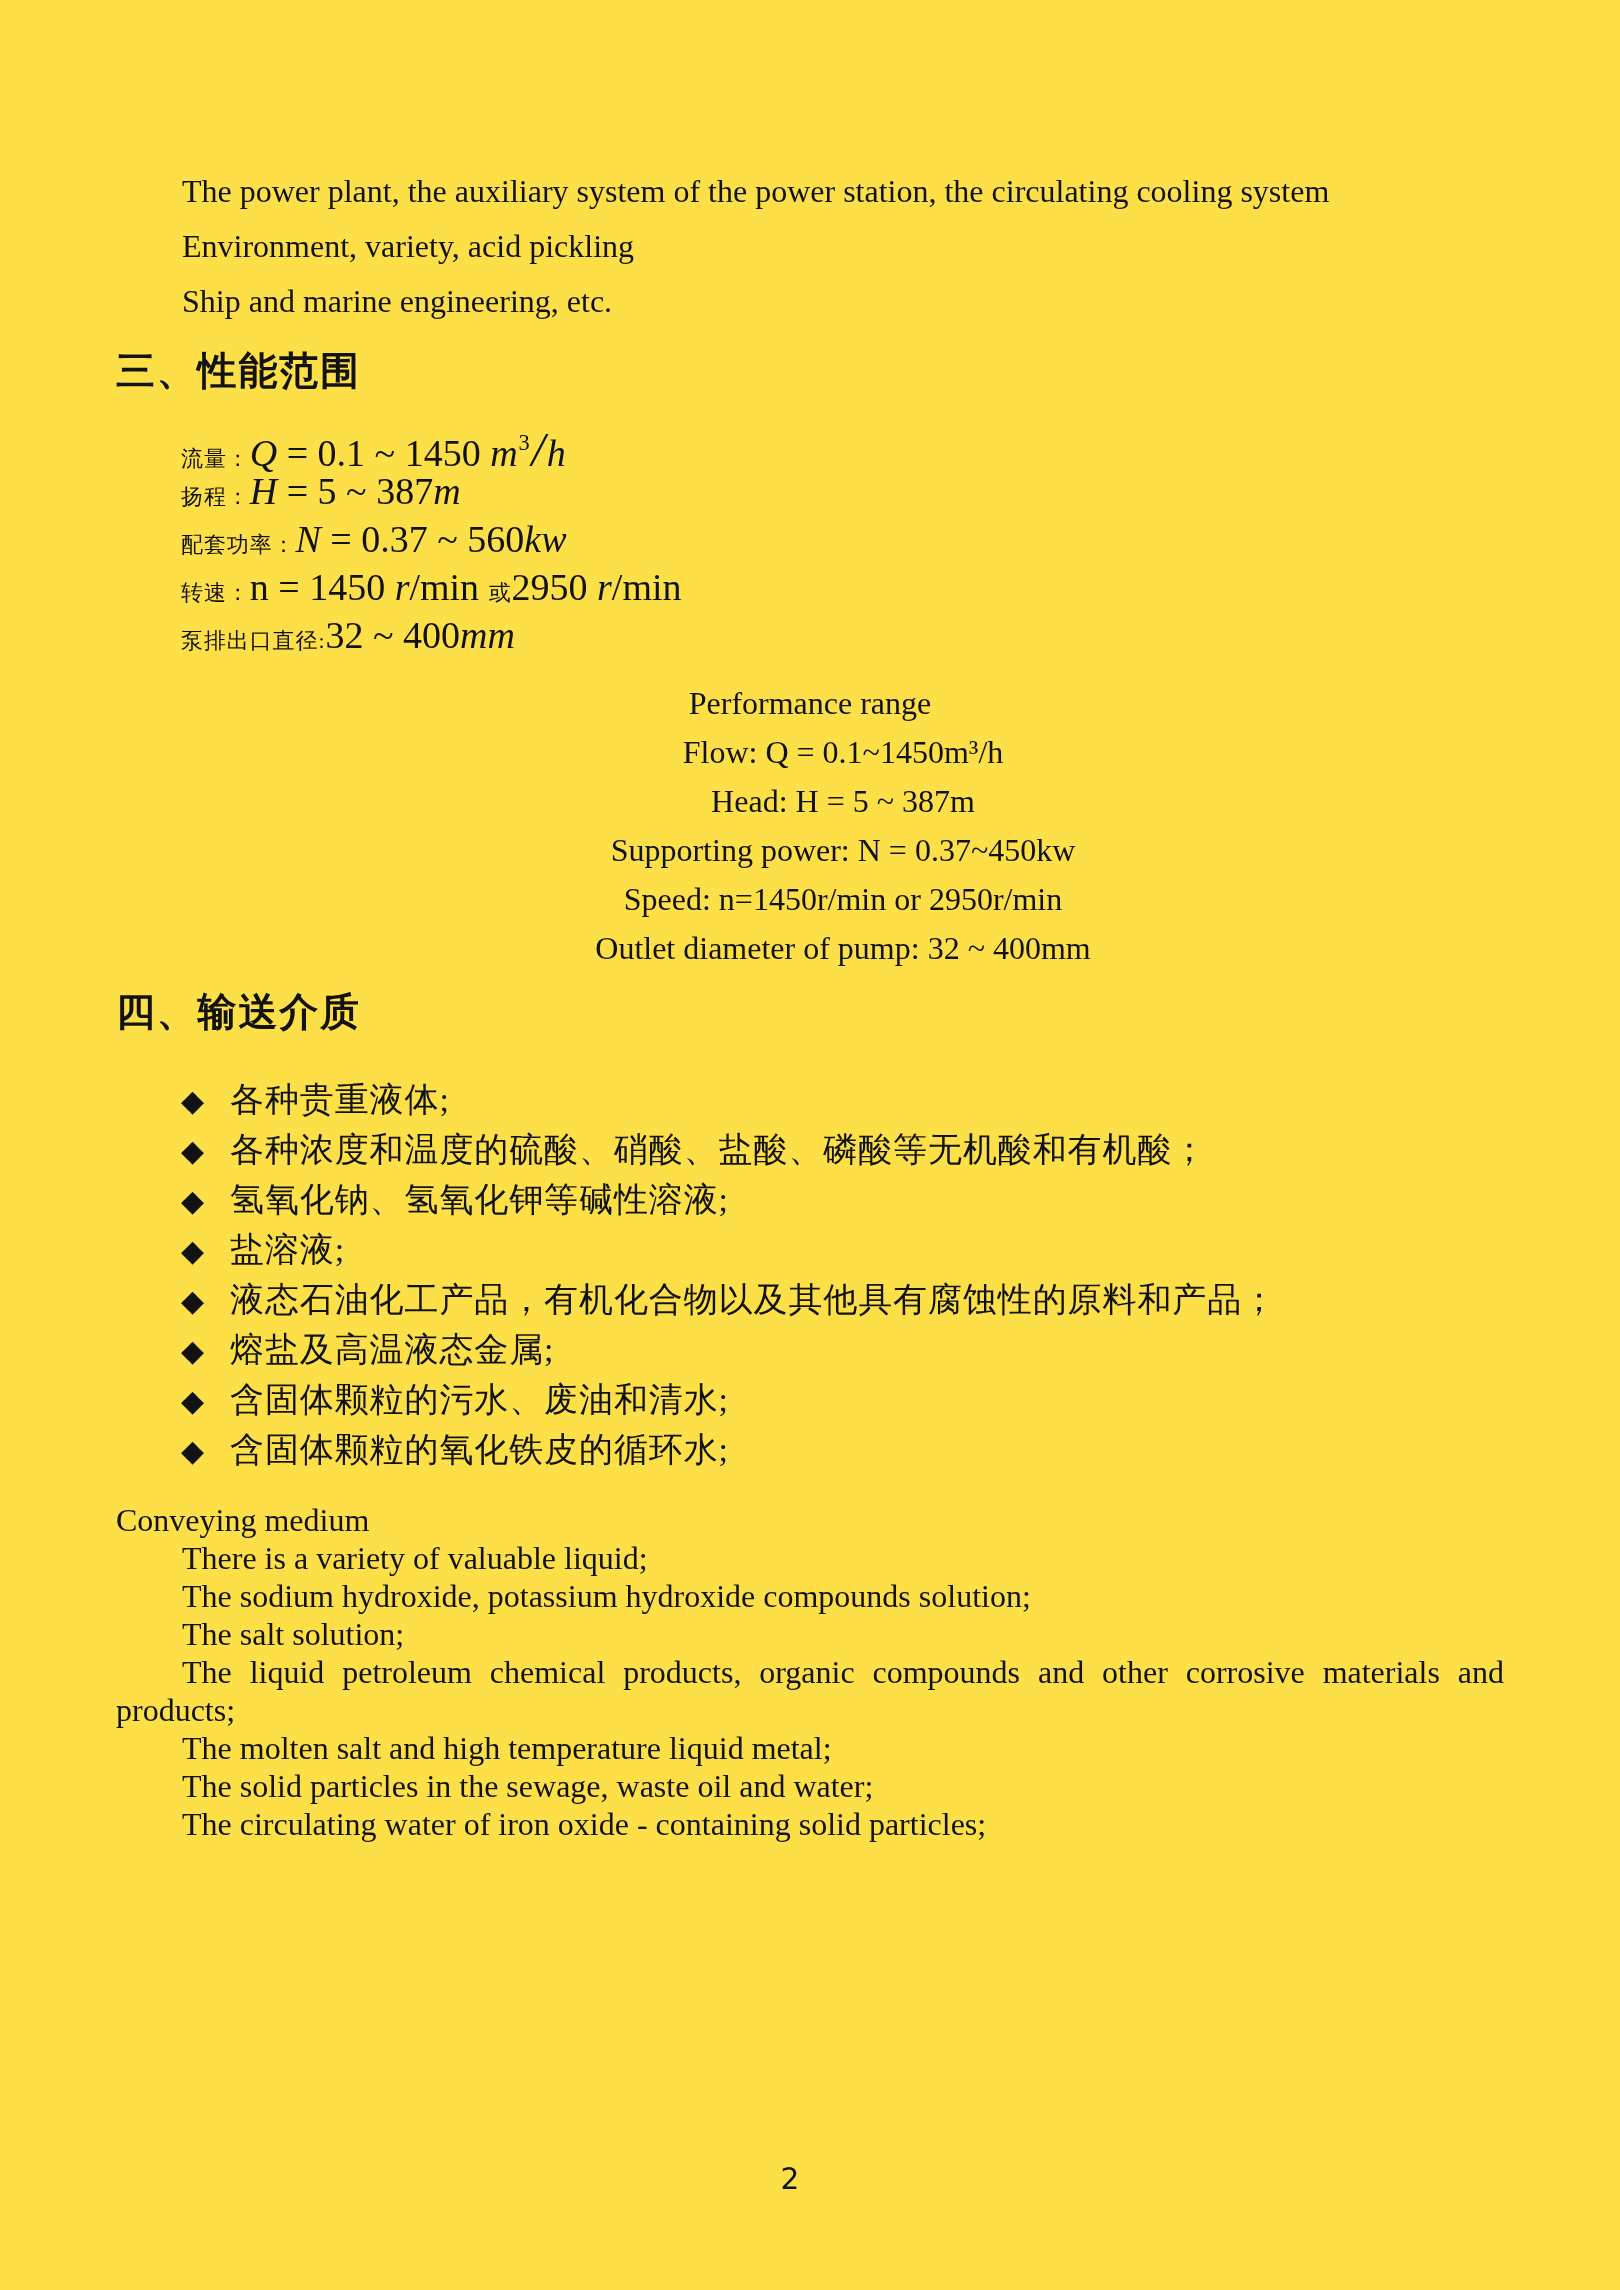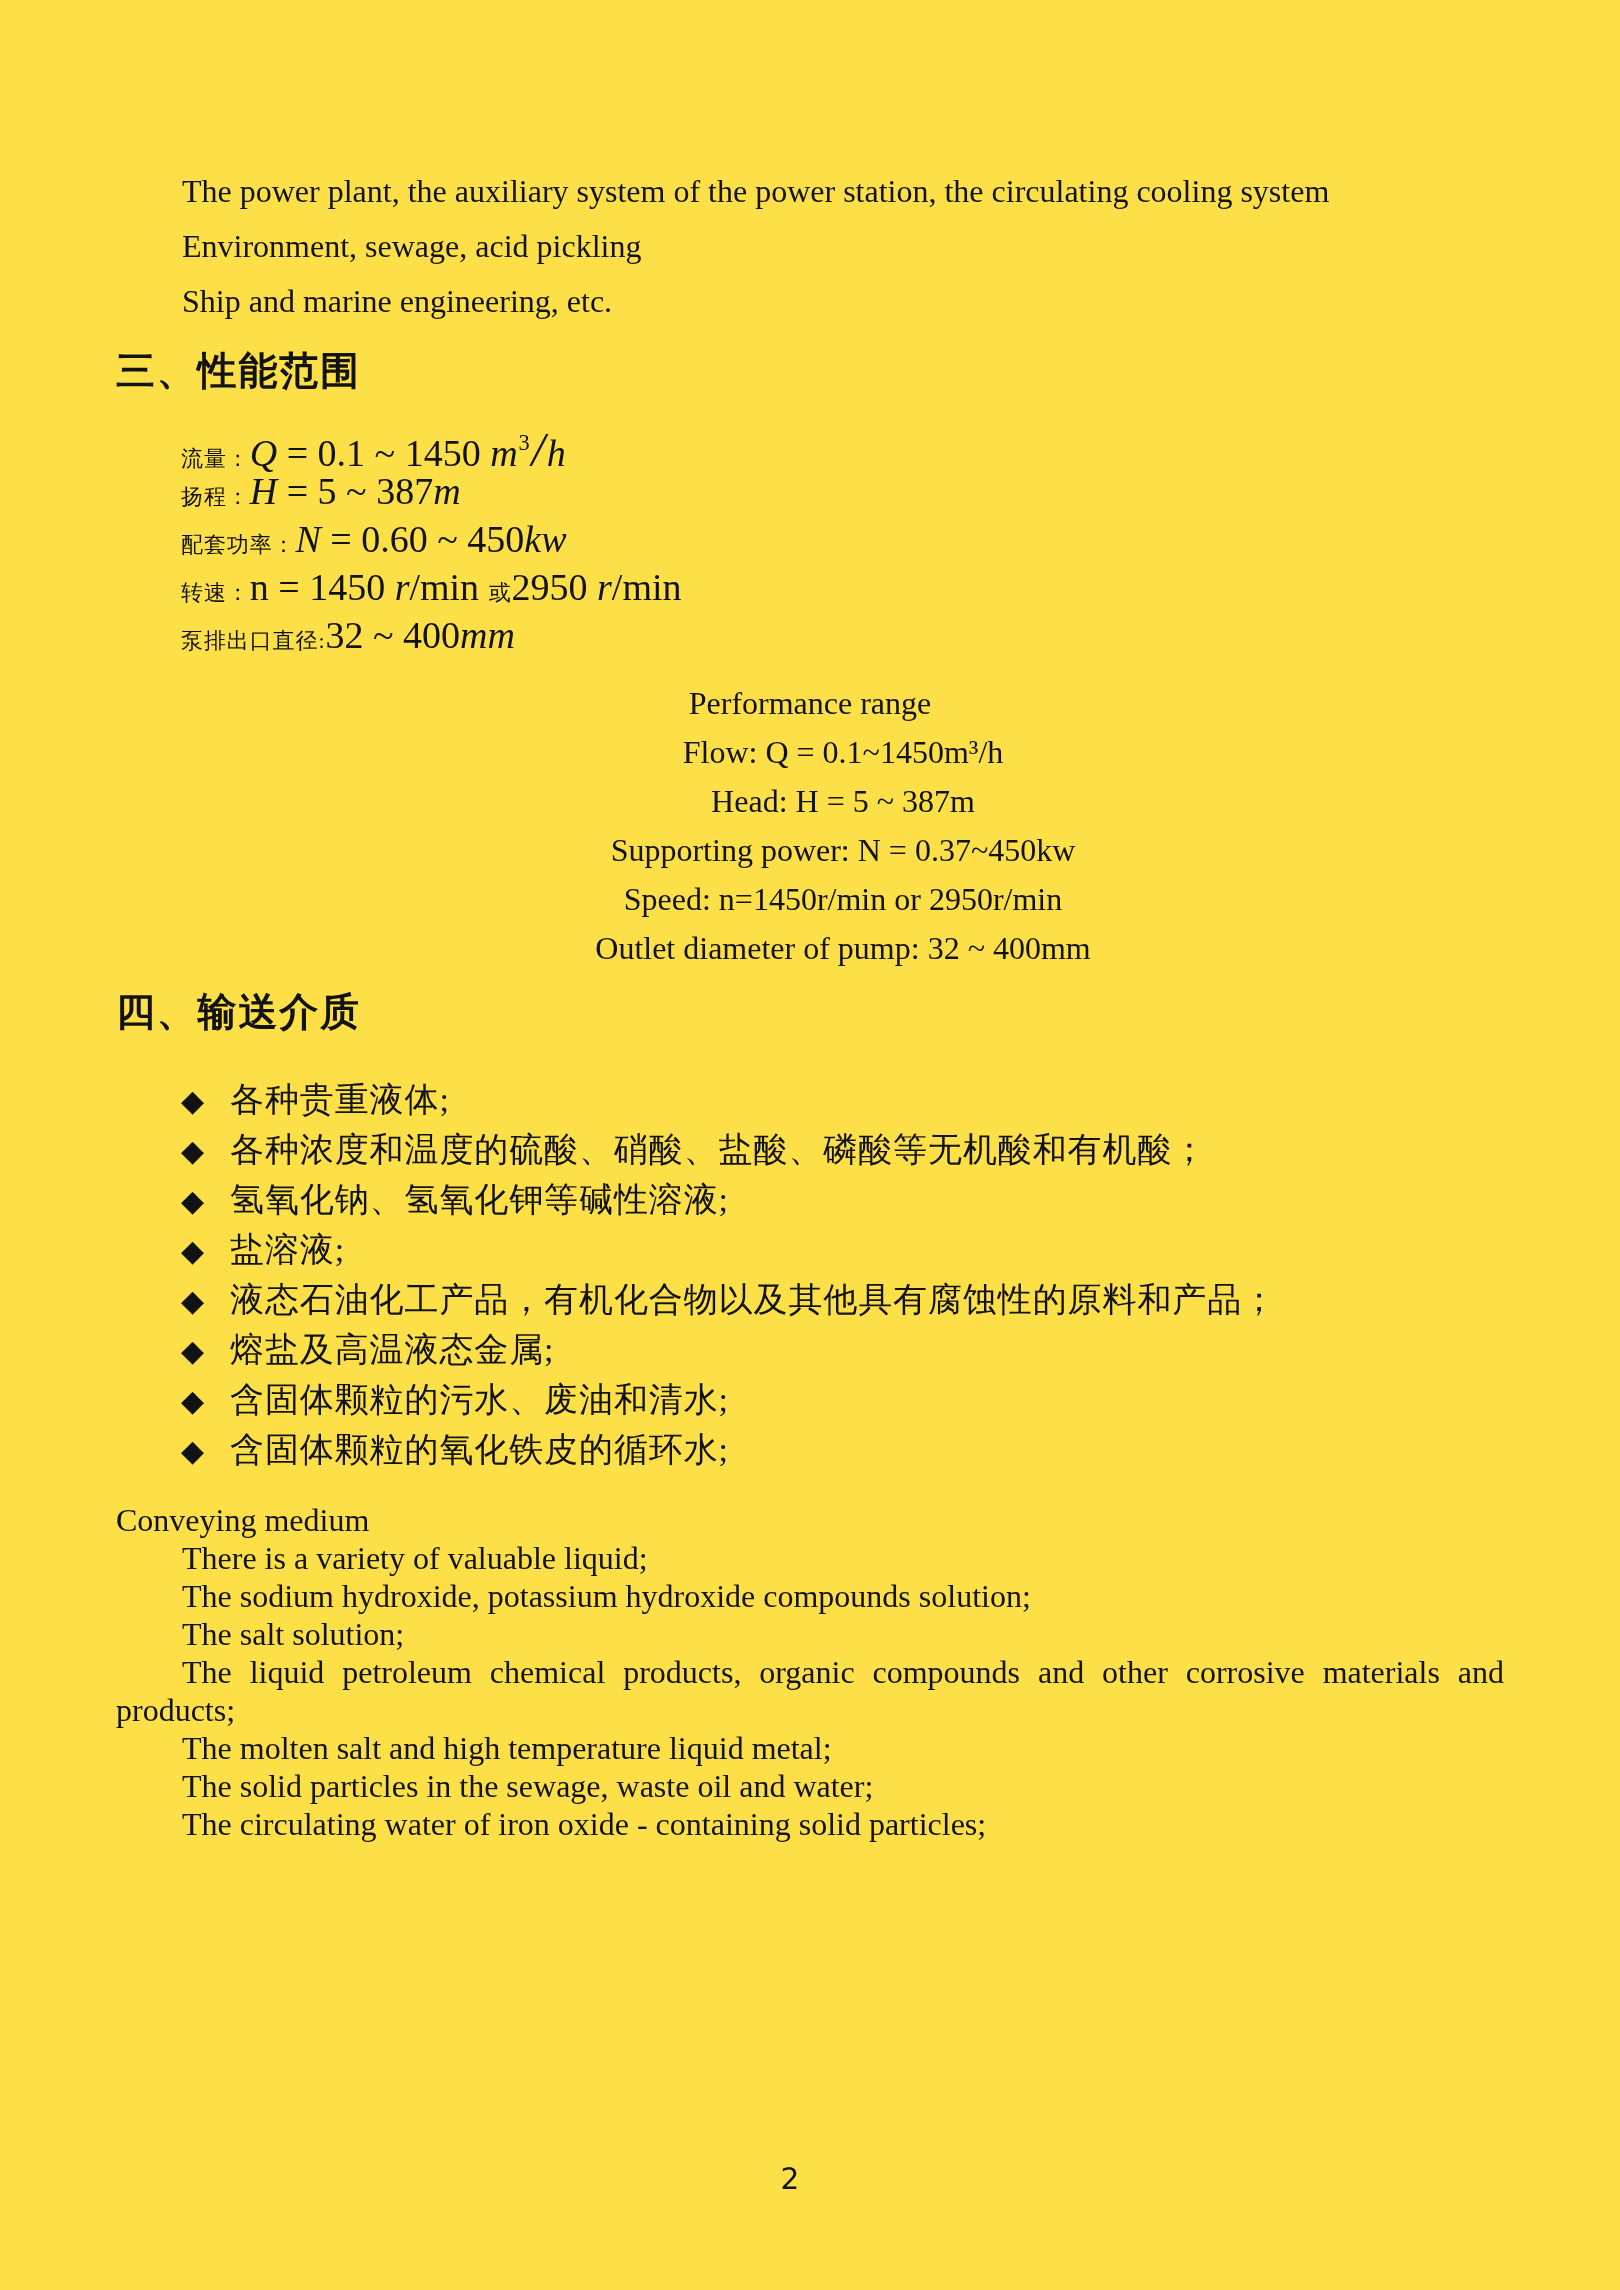--- a/index.html
+++ b/index.html
@@ -60,35 +60,35 @@
     font-family:"DejaVu Sans","Liberation Sans",sans-serif;
   }
 </style>
 </head>
 <body>
 
 <div class="page">
 
   <div class="blk" id="intro">
     <div class="line">The power plant, the auxiliary system of the power station, the circulating cooling system</div>
-    <div class="line">Environment, sewage, acid pickling</div>
+    <div class="line">Environment, variety, acid pickling</div>
     <div class="line">Ship and marine engineering, etc.</div>
   </div>
 
   <div class="heading" id="h3">三、性能范围</div>
 
   <div class="blk" id="specs-cn">
     <div class="spec-line">
       <span class="spec-label">流量：</span><span class="formula"><span class="f-it">Q</span><span> = 0.1 ~ 1450 </span><span class="f-it">m</span><span class="f-sup">3</span><span class="f-slash">/</span><span class="f-it">h</span></span>
     </div>
     <div class="spec-line">
       <span class="spec-label">扬程：</span><span class="formula"><span class="f-it">H</span><span> = 5 ~ 387</span><span class="f-it">m</span></span>
     </div>
     <div class="spec-line">
-      <span class="spec-label">配套功率：</span><span class="formula"><span class="f-it">N</span><span> = 0.60 ~ 450</span><span class="f-it">kw</span></span>
+      <span class="spec-label">配套功率：</span><span class="formula"><span class="f-it">N</span><span> = 0.37 ~ 560</span><span class="f-it">kw</span></span>
     </div>
     <div class="spec-line">
       <span class="spec-label">转速：</span><span class="formula"><span>n = 1450 </span><span class="f-it">r</span><span>/min </span><span class="spec-label">或</span><span>2950 </span><span class="f-it">r</span><span>/min</span></span>
     </div>
     <div class="spec-line">
       <span class="spec-label">泵排出口直径:</span><span class="formula"><span>32 ~ 400</span><span class="f-it">mm</span></span>
     </div>
   </div>
 
   <div class="blk" id="perf-en">

